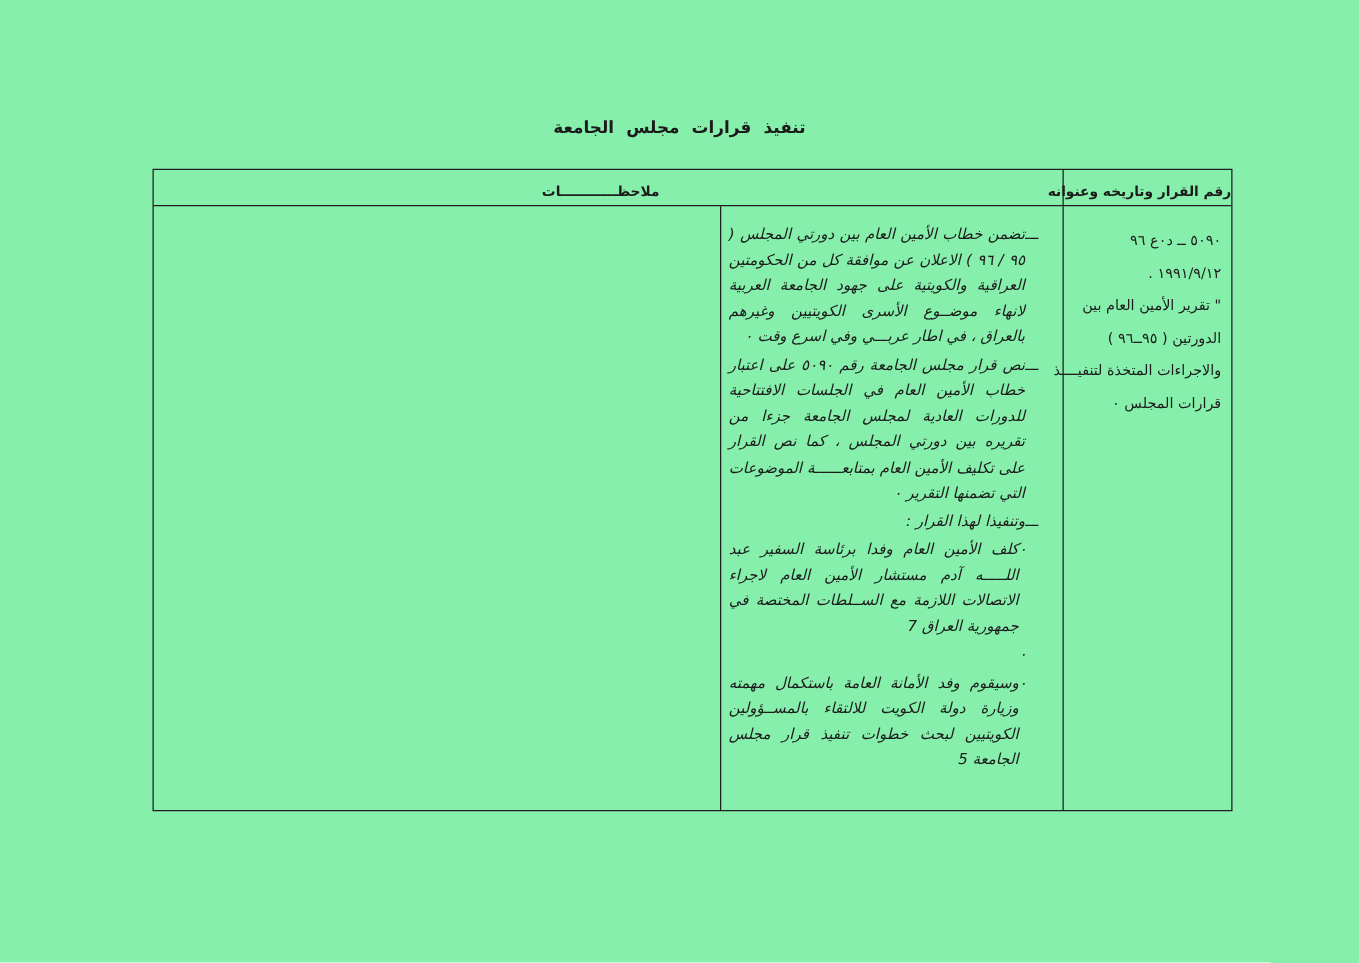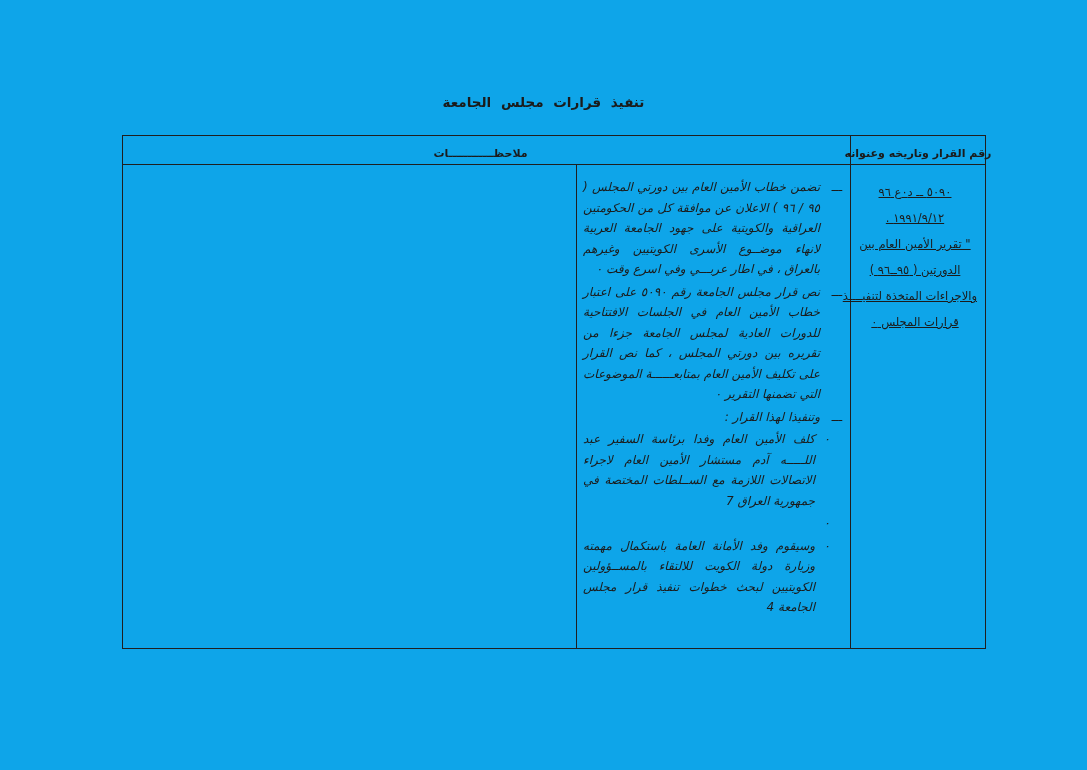--- a/index.html
+++ b/index.html
@@ -4,21 +4,21 @@
 <style>
   html, body {
     margin: 0;
     padding: 0;
     background: #ffffff;
   }
   .page {
     position: relative;
     width: 1087px;
     height: 770px;
-    background: #0ea5e9;
+    background: #86efac;
     font-family: "DejaVu Sans", sans-serif;
     color: #1b1b1b;
     overflow: hidden;
     direction: rtl;
   }
   .doc-title {
     position: absolute;
     top: 94px;
     left: 0;
     width: 100%;
@@ -56,47 +56,46 @@
 
   .hcell {
     font-size: 11px;
     font-weight: bold;
     display: flex;
     align-items: flex-end;
     padding-bottom: 4px;
     box-sizing: border-box;
     white-space: nowrap;
   }
-  .hcell.h-dec { justify-content: center; margin-left: 12px; }
+  .hcell.h-dec { justify-content: flex-start; margin-left: 12px; }
   .hcell.h-act { justify-content: flex-start; padding-right: 10px; }
   .hcell.h-not { justify-content: center; }
 
   .dec-body {
     padding: 14px 8px 0 2px;
     font-size: 11.5px;
     line-height: 26px;
-    text-align: center;
-    text-decoration: underline;
+    text-align: right;
   }
   .dec-line { white-space: nowrap; }
 
   .act-body {
     padding: 12px 8px 0 6px;
     font-size: 12px;
     line-height: 20.5px;
     box-sizing: border-box;
   }
   .act-item {
     display: flex;
     margin-bottom: 2px;
   }
   .act-item .marker {
     width: 22px;
     flex-shrink: 0;
-    text-align: right;
+    text-align: left;
     font-style: italic;
   }
   .act-item.indent { padding-right: 12px; }
   .act-item.indent .marker { width: 15px; }
   .act-item .txt {
     flex: 1;
     text-align: justify;
     text-align-last: right;
     font-style: italic;
   }
@@ -145,21 +144,21 @@
         </div>
         <div class="act-item indent">
           <span class="marker">٠</span>
           <span class="txt">كلف الأمين العام وفدا برئاسة السفير عبد اللـــــه آدم مستشار الأمين العام لاجراء الاتصالات اللازمة مع الســلطات المختصة في جمهورية العراق 7</span>
         </div>
         <div class="act-item indent">
           <span class="marker">٠</span>
         </div>
         <div class="act-item indent">
           <span class="marker">٠</span>
-          <span class="txt">وسيقوم وفد الأمانة العامة باستكمال مهمته وزيارة دولة الكويت للالتقاء بالمســؤولين الكويتيين لبحث خطوات تنفيذ قرار مجلس الجامعة 4</span>
+          <span class="txt">وسيقوم وفد الأمانة العامة باستكمال مهمته وزيارة دولة الكويت للالتقاء بالمســؤولين الكويتيين لبحث خطوات تنفيذ قرار مجلس الجامعة 5</span>
         </div>
       </div>
 
       <div class="c-not"></div>
 
     </div>
   </div>
 </div>
 
 </body></html>

